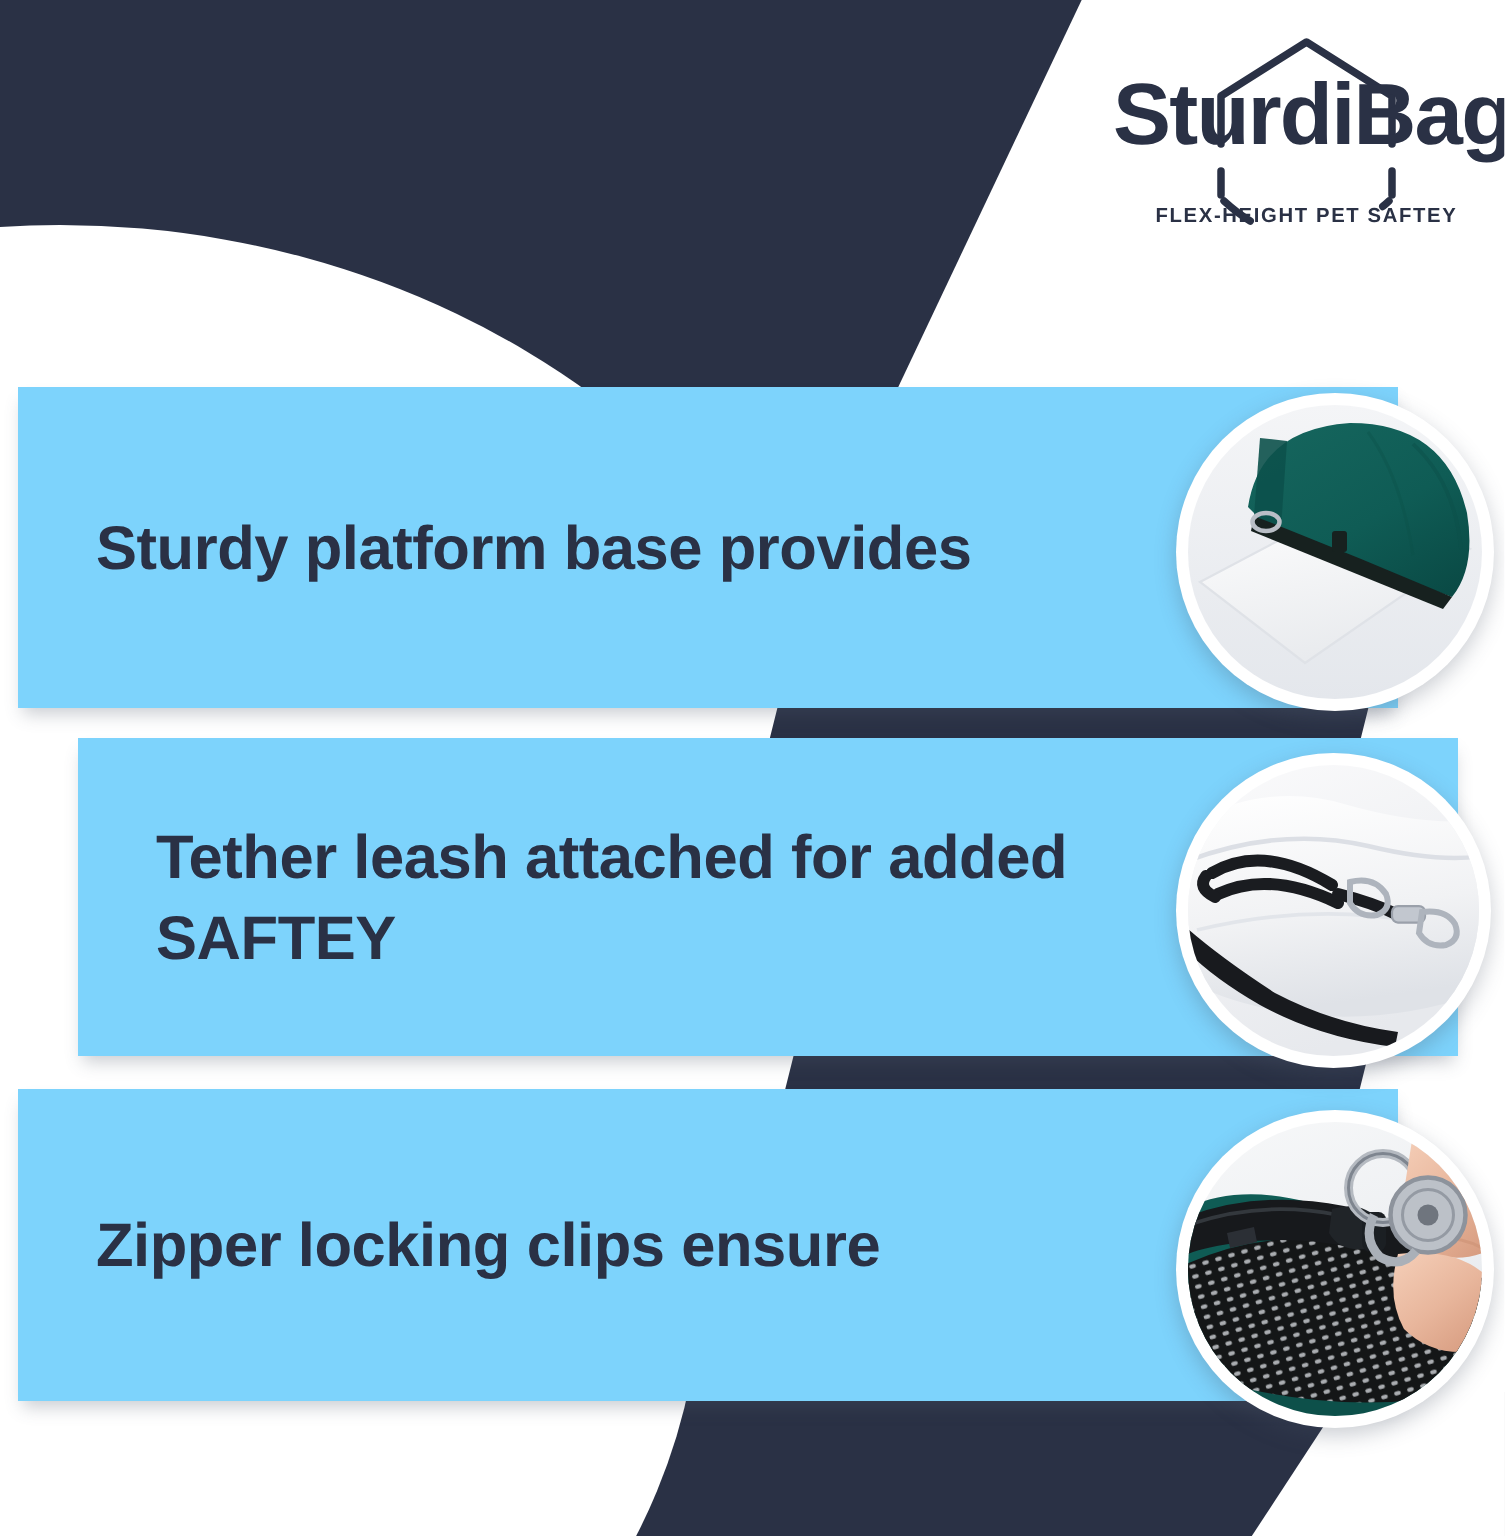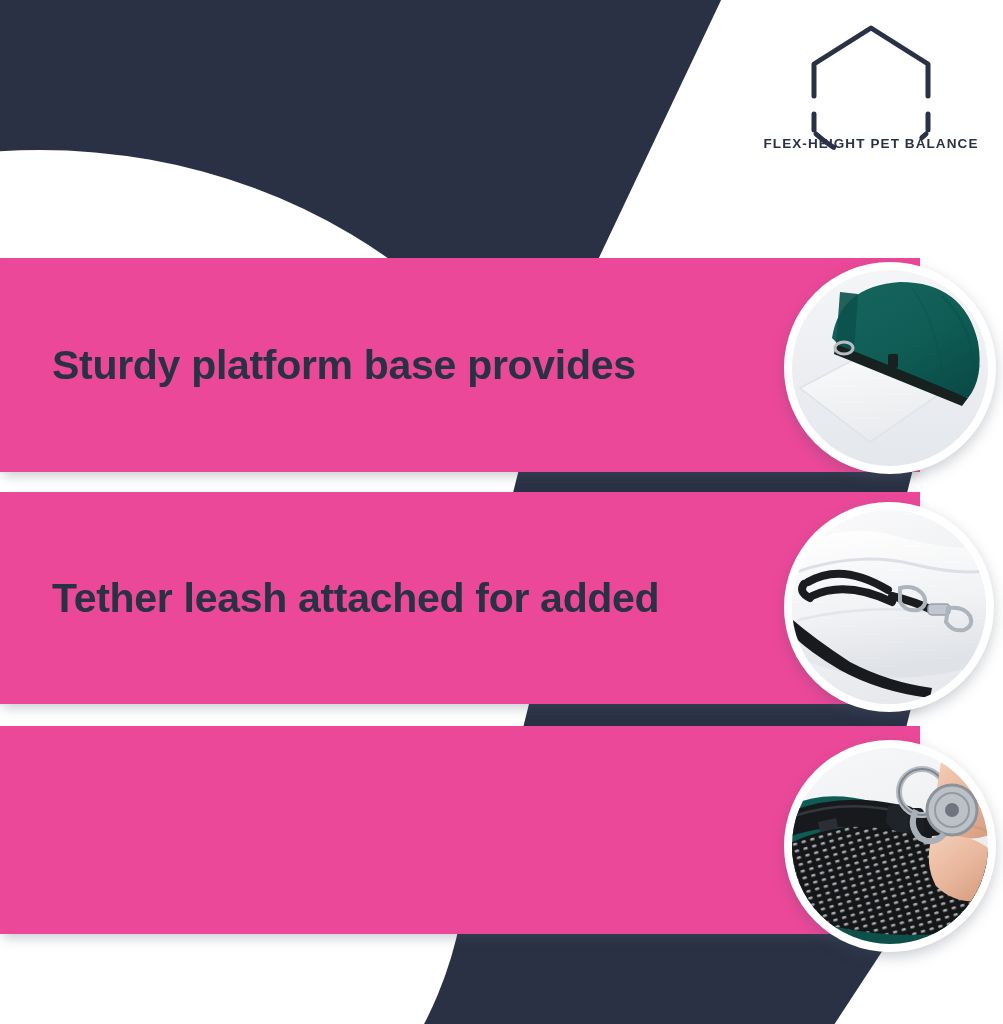--- a/index.html
+++ b/index.html
@@ -103,29 +103,29 @@
     top: 924px;
     width: 200px;
     height: 110px;
     background: #ffffff;
     clip-path: polygon(72px 0, 200px 0, 200px 110px, 0 110px);
   }
 
   
   .card {
     position: absolute;
-    left: 0;
+    left: 12px;
     width: 920px;
-    background: #ec4899;
+    background: #7dd3fc;
     box-shadow: 0 7px 11px -3px rgba(80, 88, 105, 0.30);
     display: flex;
     align-items: center;
   }
   .card-1 { top: 258px;  height: 214px; }
-  .card-2 { top: 492px;  height: 212px; }
+  .card-2 { top: 492px;  height: 212px; margin-left: 40px; }
   .card-3 { top: 726px;  height: 208px; }
 
   .card-text {
     margin-left: 52px;
     color: #2a3145;
     font-size: 41px;
     font-weight: bold;
     line-height: 1.32;
     letter-spacing: -0.3px;
     max-width: 700px;
@@ -206,26 +206,27 @@
 
   <div class="card card-1">
     <div class="card-text">
       <span>Sturdy platform base provides</span><br>
     </div>
   </div>
 
   <div class="card card-2">
     <div class="card-text">
       <span>Tether leash attached for added</span><br>
+      <span>SAFTEY</span>
     </div>
   </div>
 
   <div class="card card-3">
     <div class="card-text">
-      <br>
+      <span>Zipper locking clips ensure</span><br>
     </div>
   </div>
 
   <div class="photo-ring photo-1-ring"></div>
   <div class="photo photo-1">
     <svg viewBox="0 0 196 196" preserveAspectRatio="xMidYMid slice">
       <defs>
         <linearGradient id="g1bg" x1="0" y1="0" x2="0" y2="1">
           <stop offset="0" stop-color="#f4f5f7"></stop>
           <stop offset="1" stop-color="#e4e7ec"></stop>
@@ -341,16 +342,17 @@
 
   <div class="logo">
     <svg viewBox="0 0 258 148">
 
       <path d="M72 78 L72 46 L129 10 L186 46 L186 78" fill="none" stroke="#2a3145" stroke-width="5" stroke-linecap="round" stroke-linejoin="round"></path>
       <path d="M72 96 L72 112" fill="none" stroke="#2a3145" stroke-width="5" stroke-linecap="round"></path>
       <path d="M186 96 L186 112" fill="none" stroke="#2a3145" stroke-width="5" stroke-linecap="round"></path>
 
       <path d="M74 116 Q100 140 129 141 Q158 140 184 116" fill="none" stroke="#2a3145" stroke-width="5" stroke-linecap="round" stroke-dasharray="22 96"></path>
     </svg>
-    <div class="logo-tagline">FLEX-HEIGHT PET BALANCE</div>
+    <div class="logo-wordmark">SturdiBag</div>
+    <div class="logo-tagline">FLEX-HEIGHT PET SAFTEY</div>
   </div>
 
 </div>
 
 </body></html>

